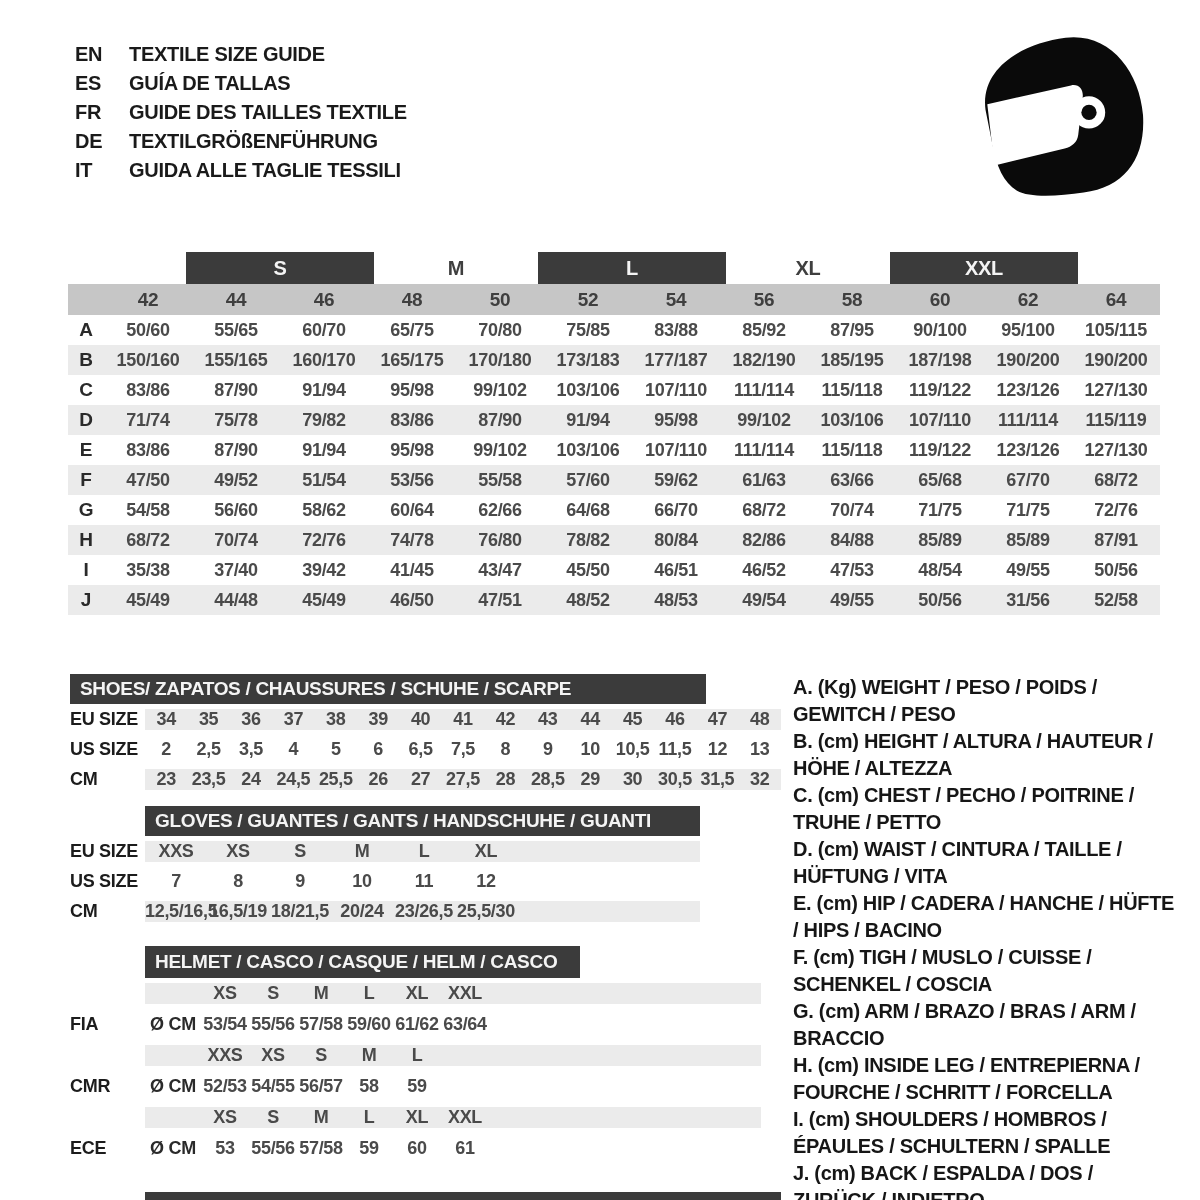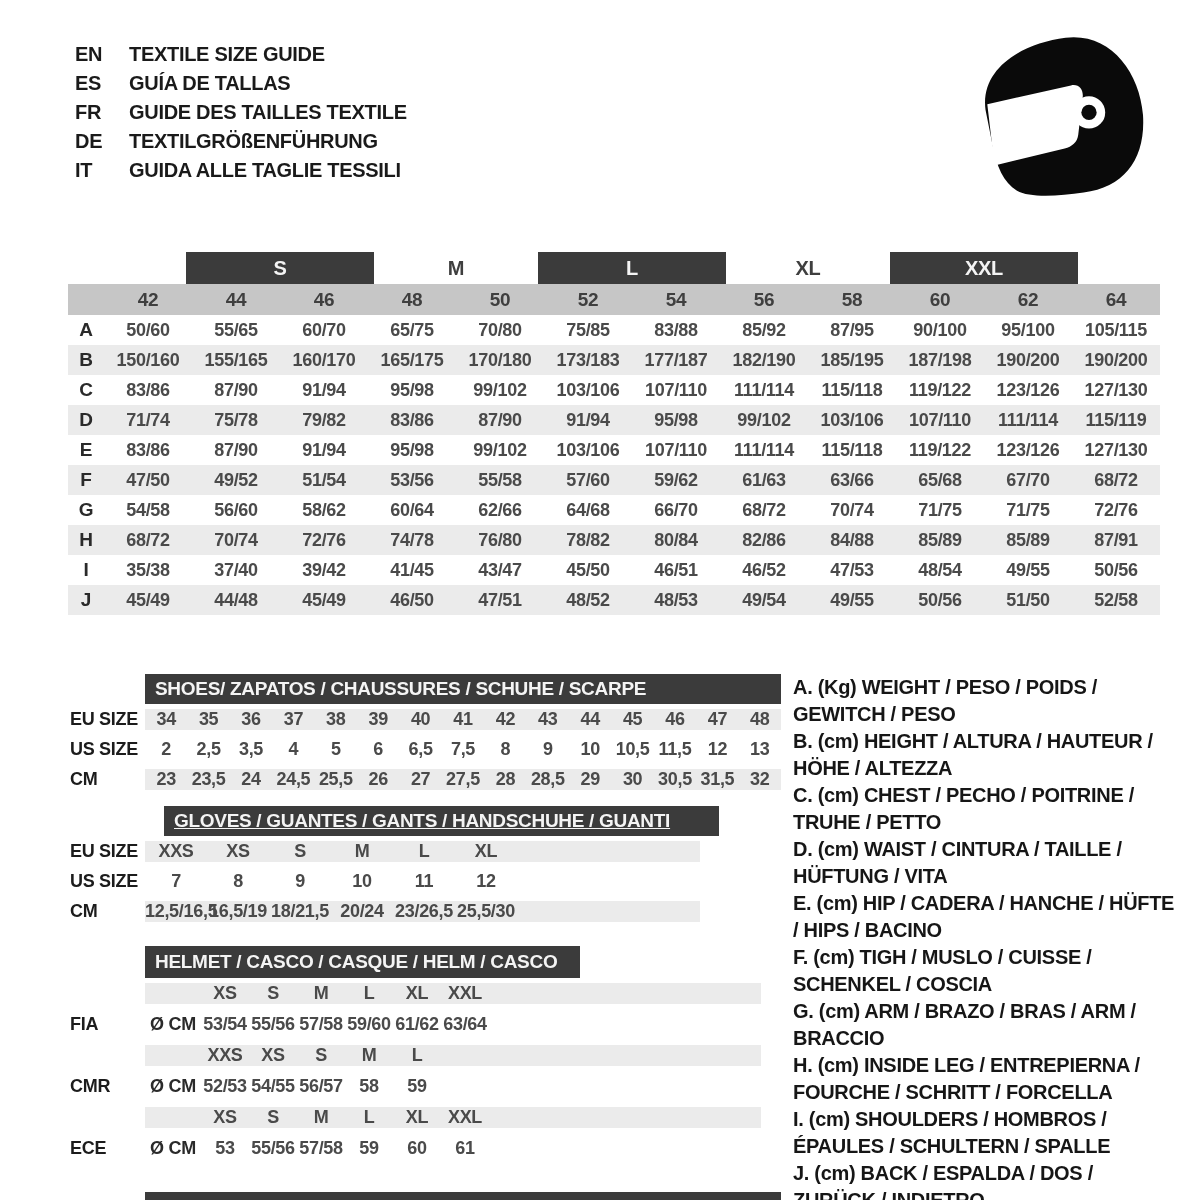--- a/index.html
+++ b/index.html
@@ -34,25 +34,25 @@
   
   .secbar{background:#3b3b3b;color:#f4f4f4;font-size:19px;line-height:30px;
           padding-left:10px;white-space:nowrap;}
   .srow{display:flex;height:30px;align-items:center;}
   .srow .row-label{width:75px;display:flex;align-items:center;font-size:18px;color:#1c1c1c;}
   .srow .bandarea{display:grid;align-items:center;}
   .srow .bandarea.shaded{background:#ebebeb;}
   .vcell{text-align:center;font-size:18px;color:#4a4a4a;white-space:nowrap;}
 
   #shoes-section{left:70px;top:674px;width:711px;}
-  #shoes-section .secbar{margin-left:75px;width:626px;}
+  #shoes-section .secbar{width:626px;}
   #shoes-section .bandarea{width:636px;grid-template-columns:repeat(15,1fr);}
 
   #gloves-section{left:70px;top:806px;width:711px;}
-  #gloves-section .secbar{margin-left:94px;width:545px;text-decoration:underline;}
+  #gloves-section .secbar{margin-left:75px;width:545px;}
   #gloves-section .bandarea{width:555px;grid-template-columns:repeat(6,62px) 1fr;}
 
   #helmet-section{left:70px;top:946px;width:711px;}
   #helmet-section .secbar{margin-left:75px;width:425px;height:32px;line-height:32px;}
   #helmet-section .srow{height:31px;}
   #helmet-section .bandarea{width:616px;grid-template-columns:56px repeat(6,48px) 1fr;}
   .prefix-cell{font-size:18px;color:#2a2a2a;white-space:nowrap;}
 
   
   #legend{left:793px;top:674px;width:382px;}
@@ -260,21 +260,21 @@
       <div class="datacell">45/49</div>
       <div class="datacell">44/48</div>
       <div class="datacell">45/49</div>
       <div class="datacell">46/50</div>
       <div class="datacell">47/51</div>
       <div class="datacell">48/52</div>
       <div class="datacell">48/53</div>
       <div class="datacell">49/54</div>
       <div class="datacell">49/55</div>
       <div class="datacell">50/56</div>
-      <div class="datacell">51/50</div>
+      <div class="datacell">31/56</div>
       <div class="datacell">52/58</div>
     </div>
   </div>
 
 <div id="shoes-section" class="abs">
   <div class="secbar">SHOES/ ZAPATOS / CHAUSSURES / SCHUHE / SCARPE</div>
   <div class="rows">
       <div class="srow">
         <div class="row-label">EU SIZE</div>
         <div class="bandarea shaded">

